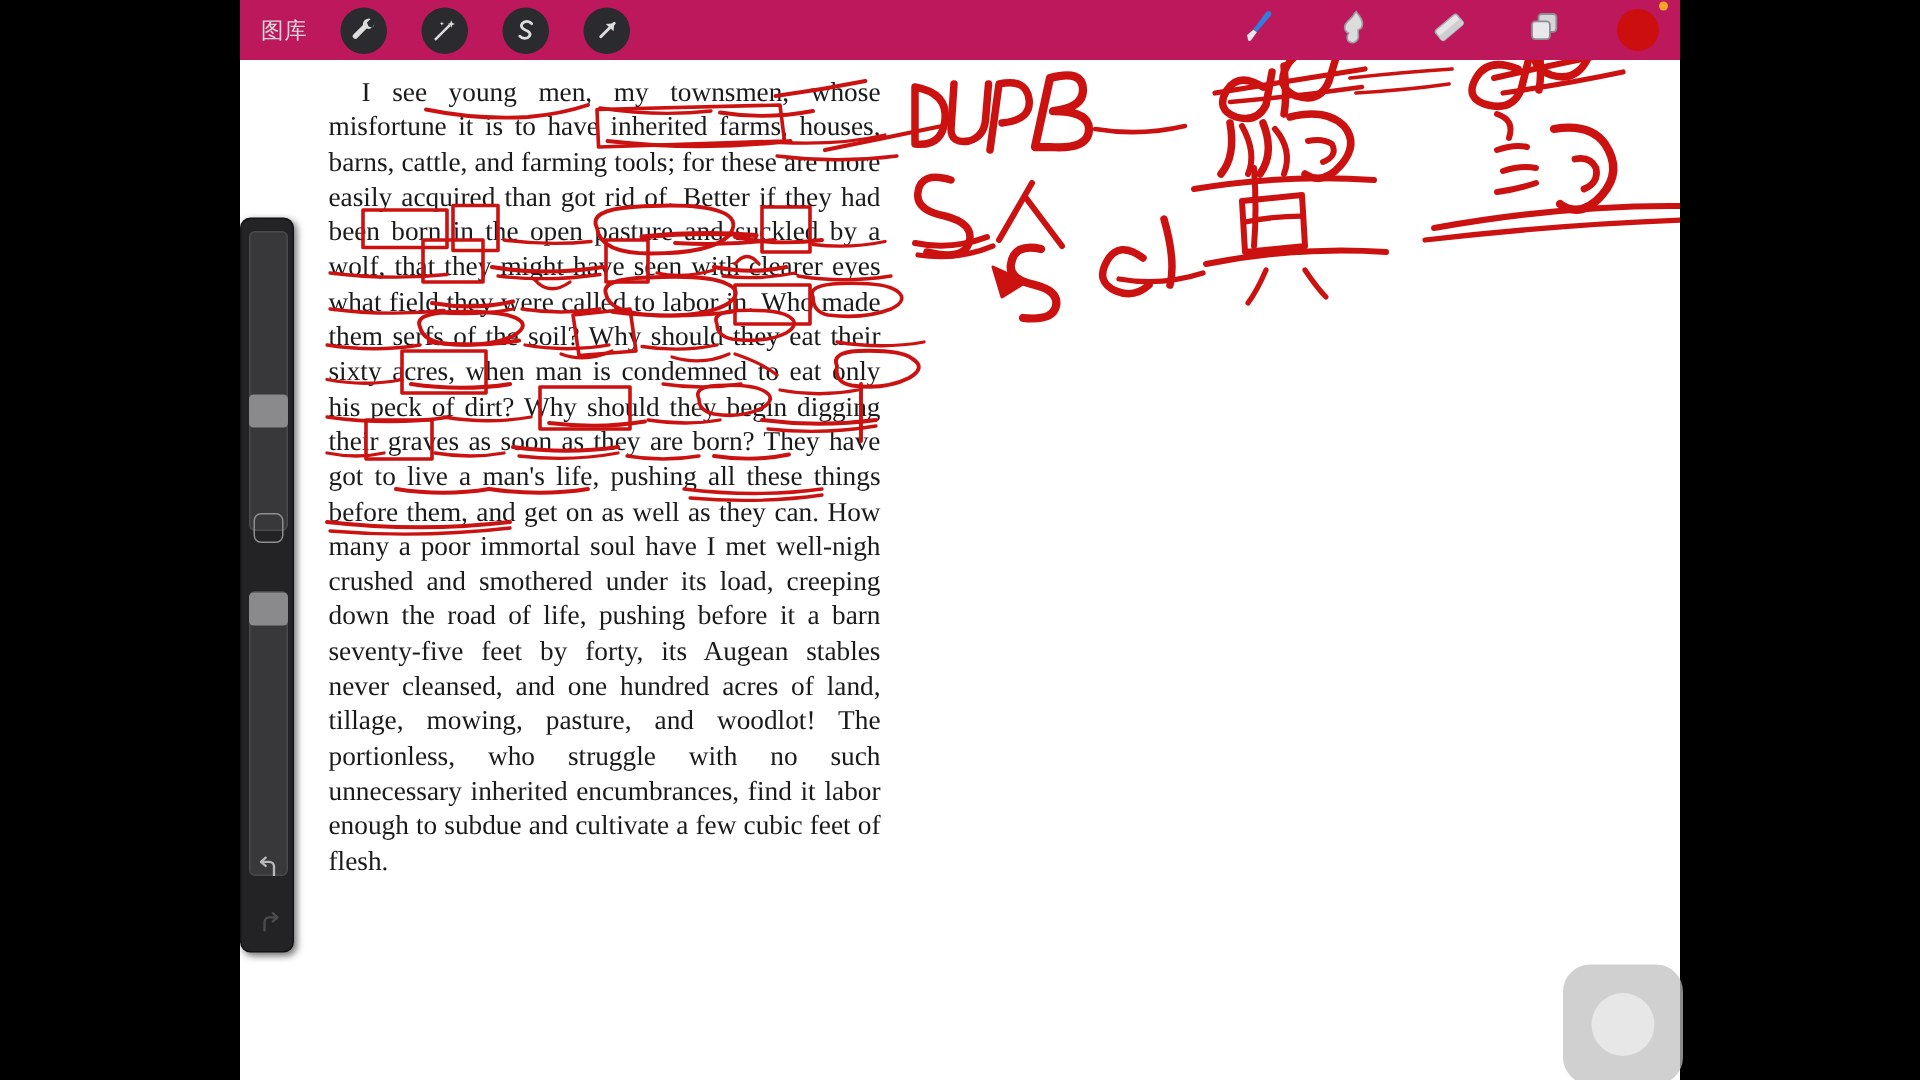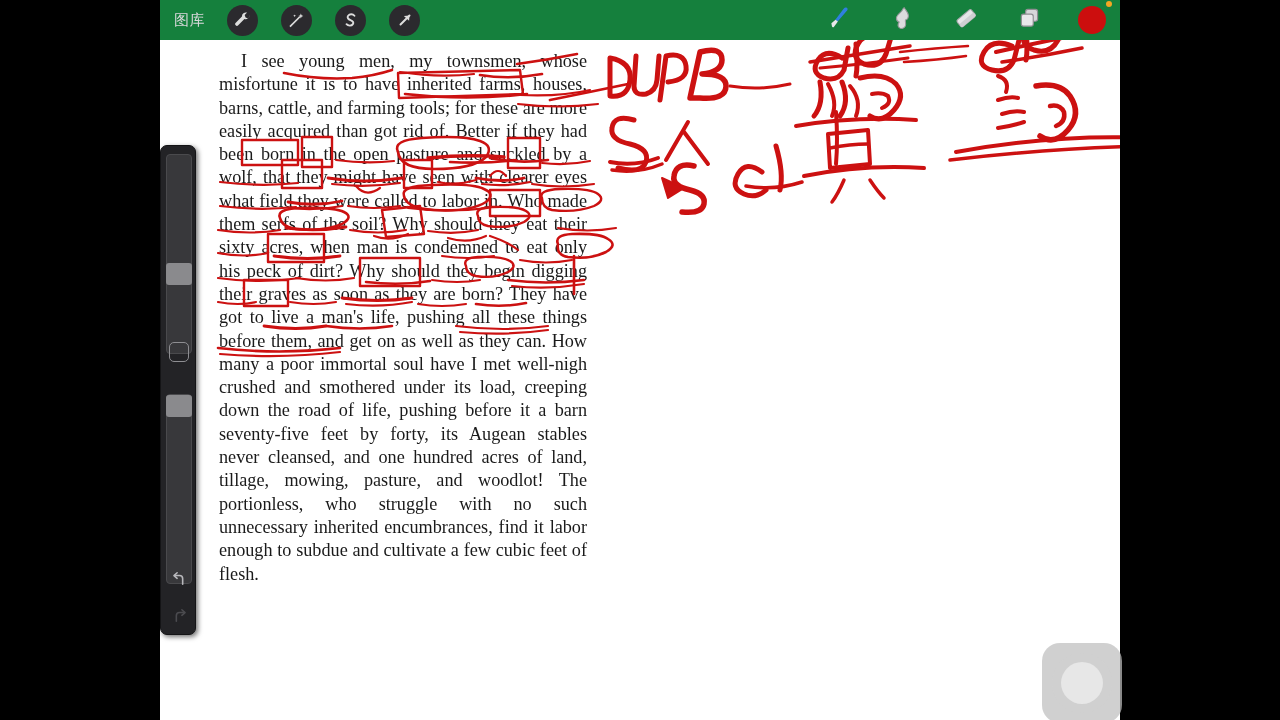--- a/index.html
+++ b/index.html
@@ -15,21 +15,21 @@
   #app {
     position: absolute; left: 160px; top: 0;
     width: 960px; height: 720px;
     background: #ffffff;
   }
 
   
   #toolbar {
     position: absolute; left: 0; top: 0;
     width: 960px; height: 40px;
-    background: #15803d;
+    background: #be185d;
     display: flex; align-items: center;
     z-index: 40;
   }
   #toolbar .tb-left { display: flex; align-items: center; height: 40px; padding-left: 14px; }
   #toolbar .tb-right { display: flex; align-items: center; height: 40px; margin-left: auto; padding-right: 12px; }
 
   .gallery-label {
     color: #d9d9db; font-size: 15px; letter-spacing: .5px;
     margin-right: 22px; white-space: nowrap;
   }

